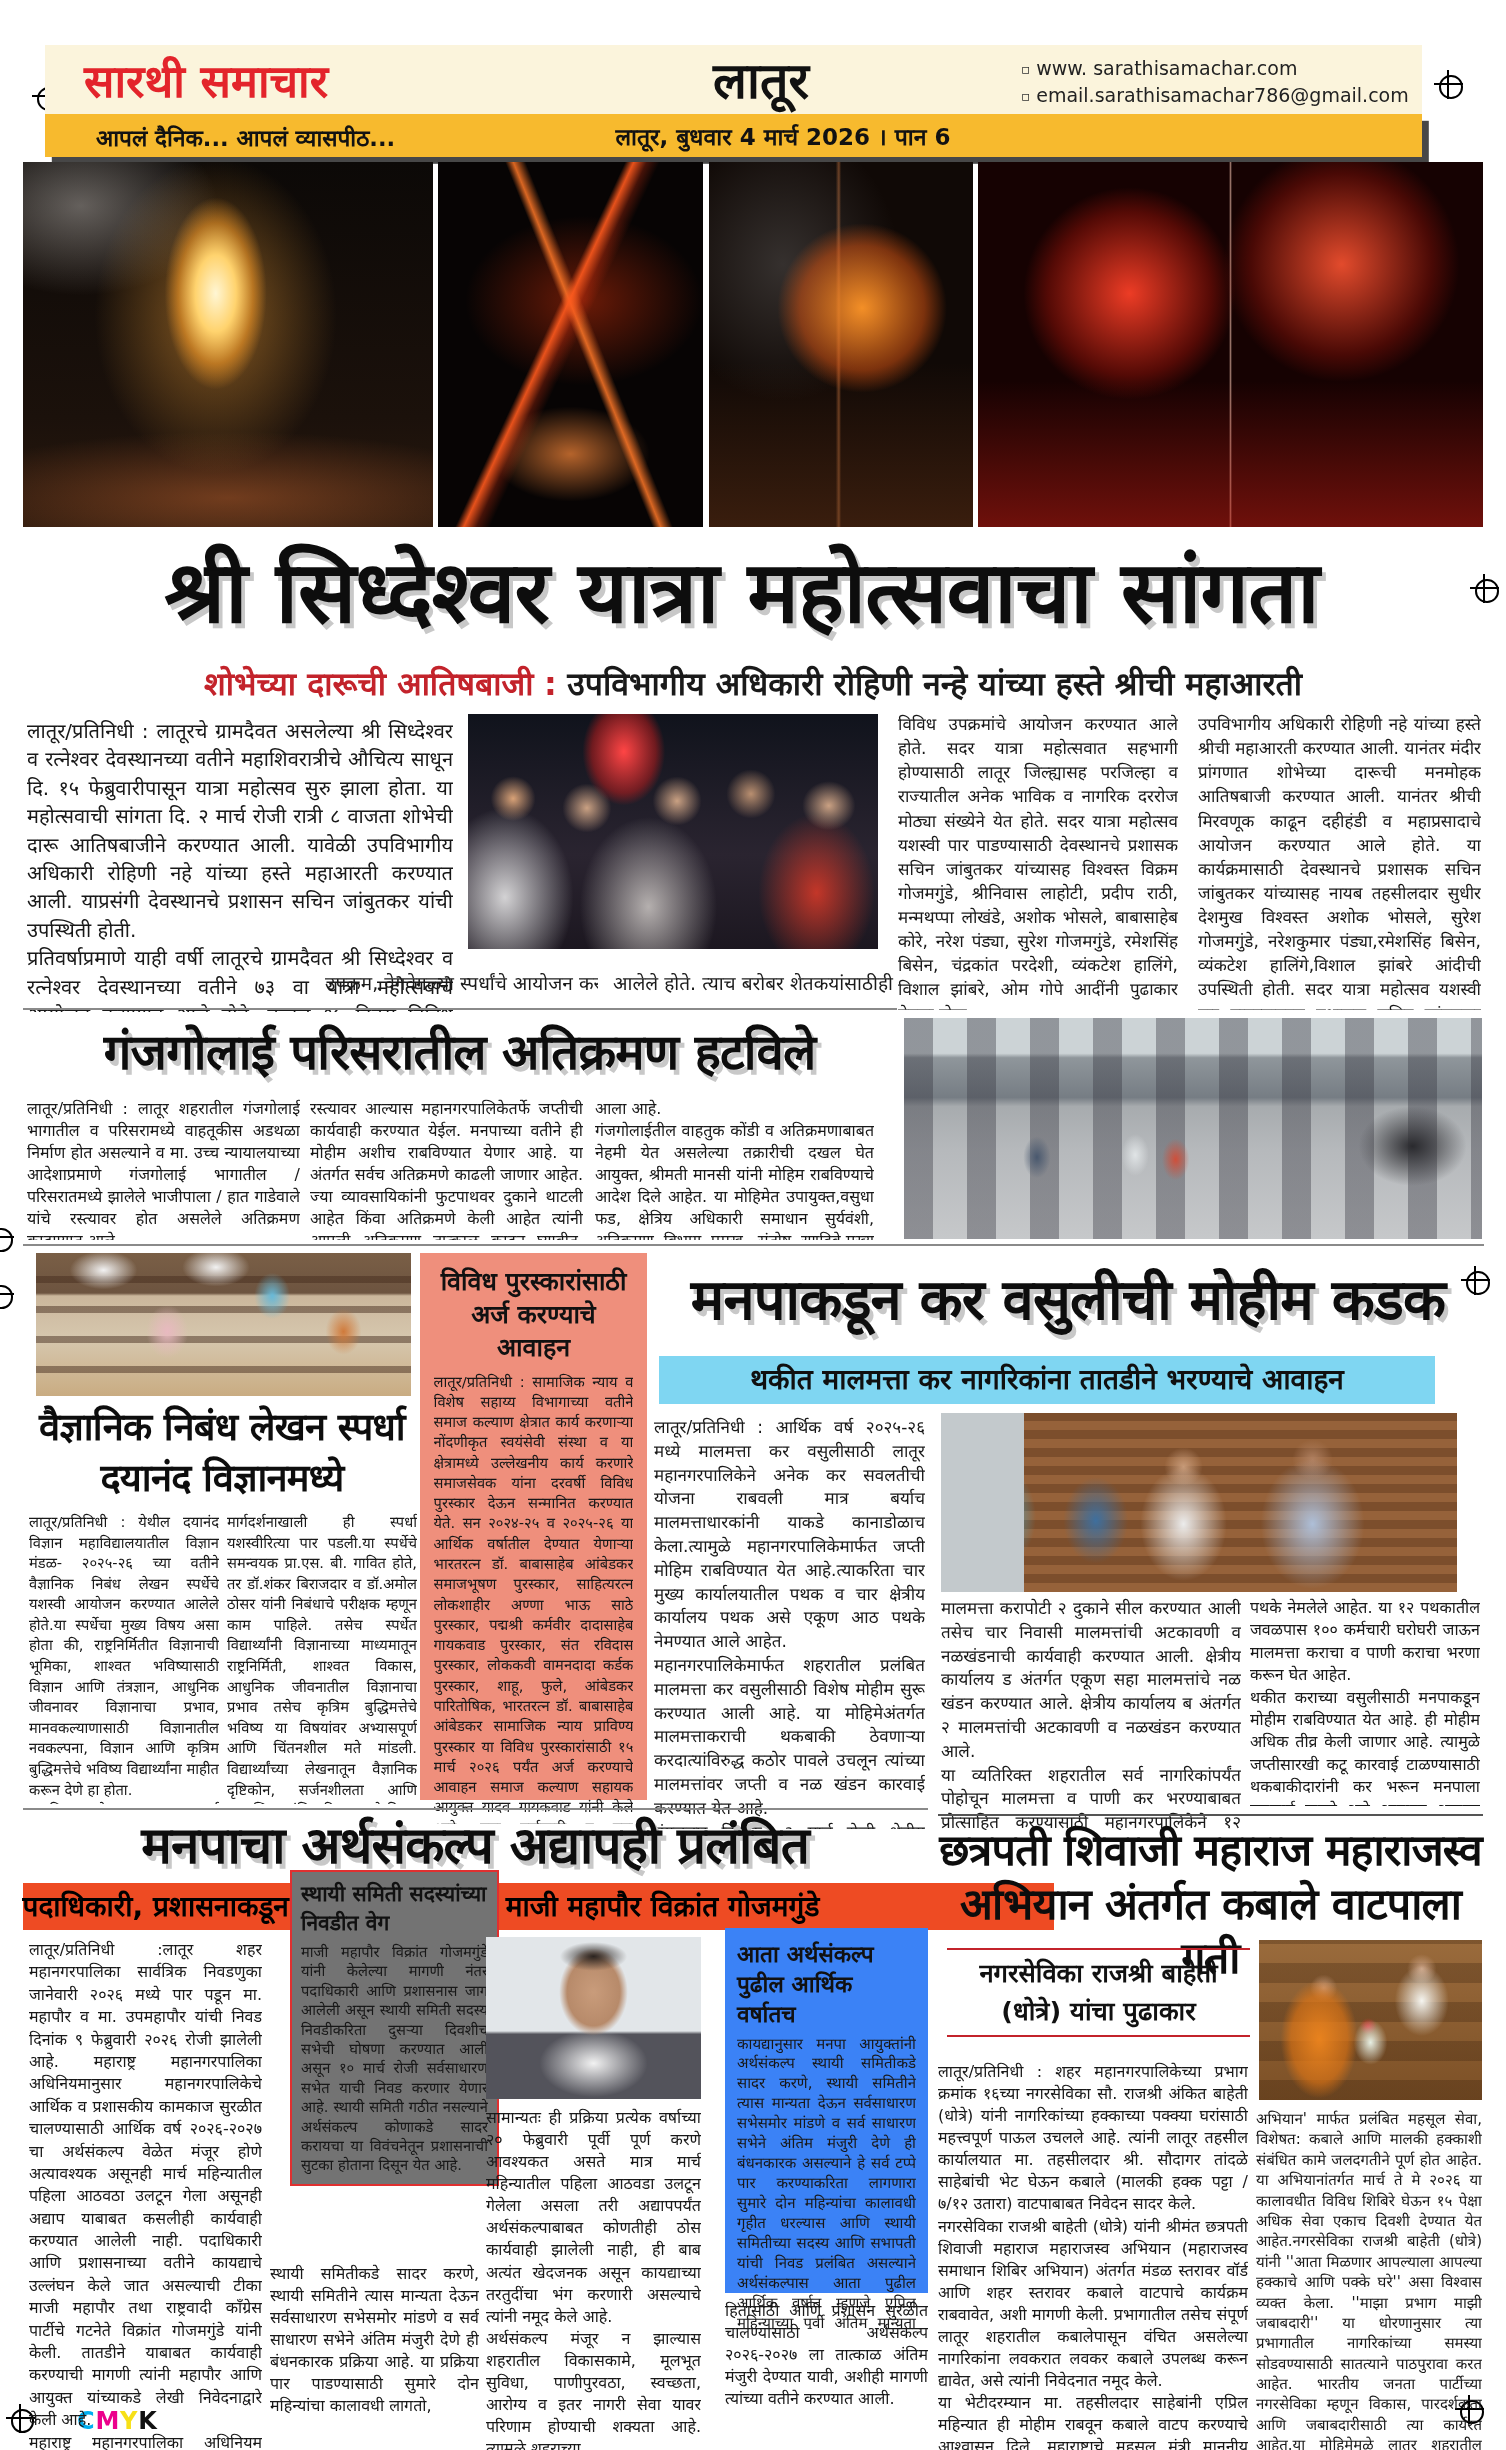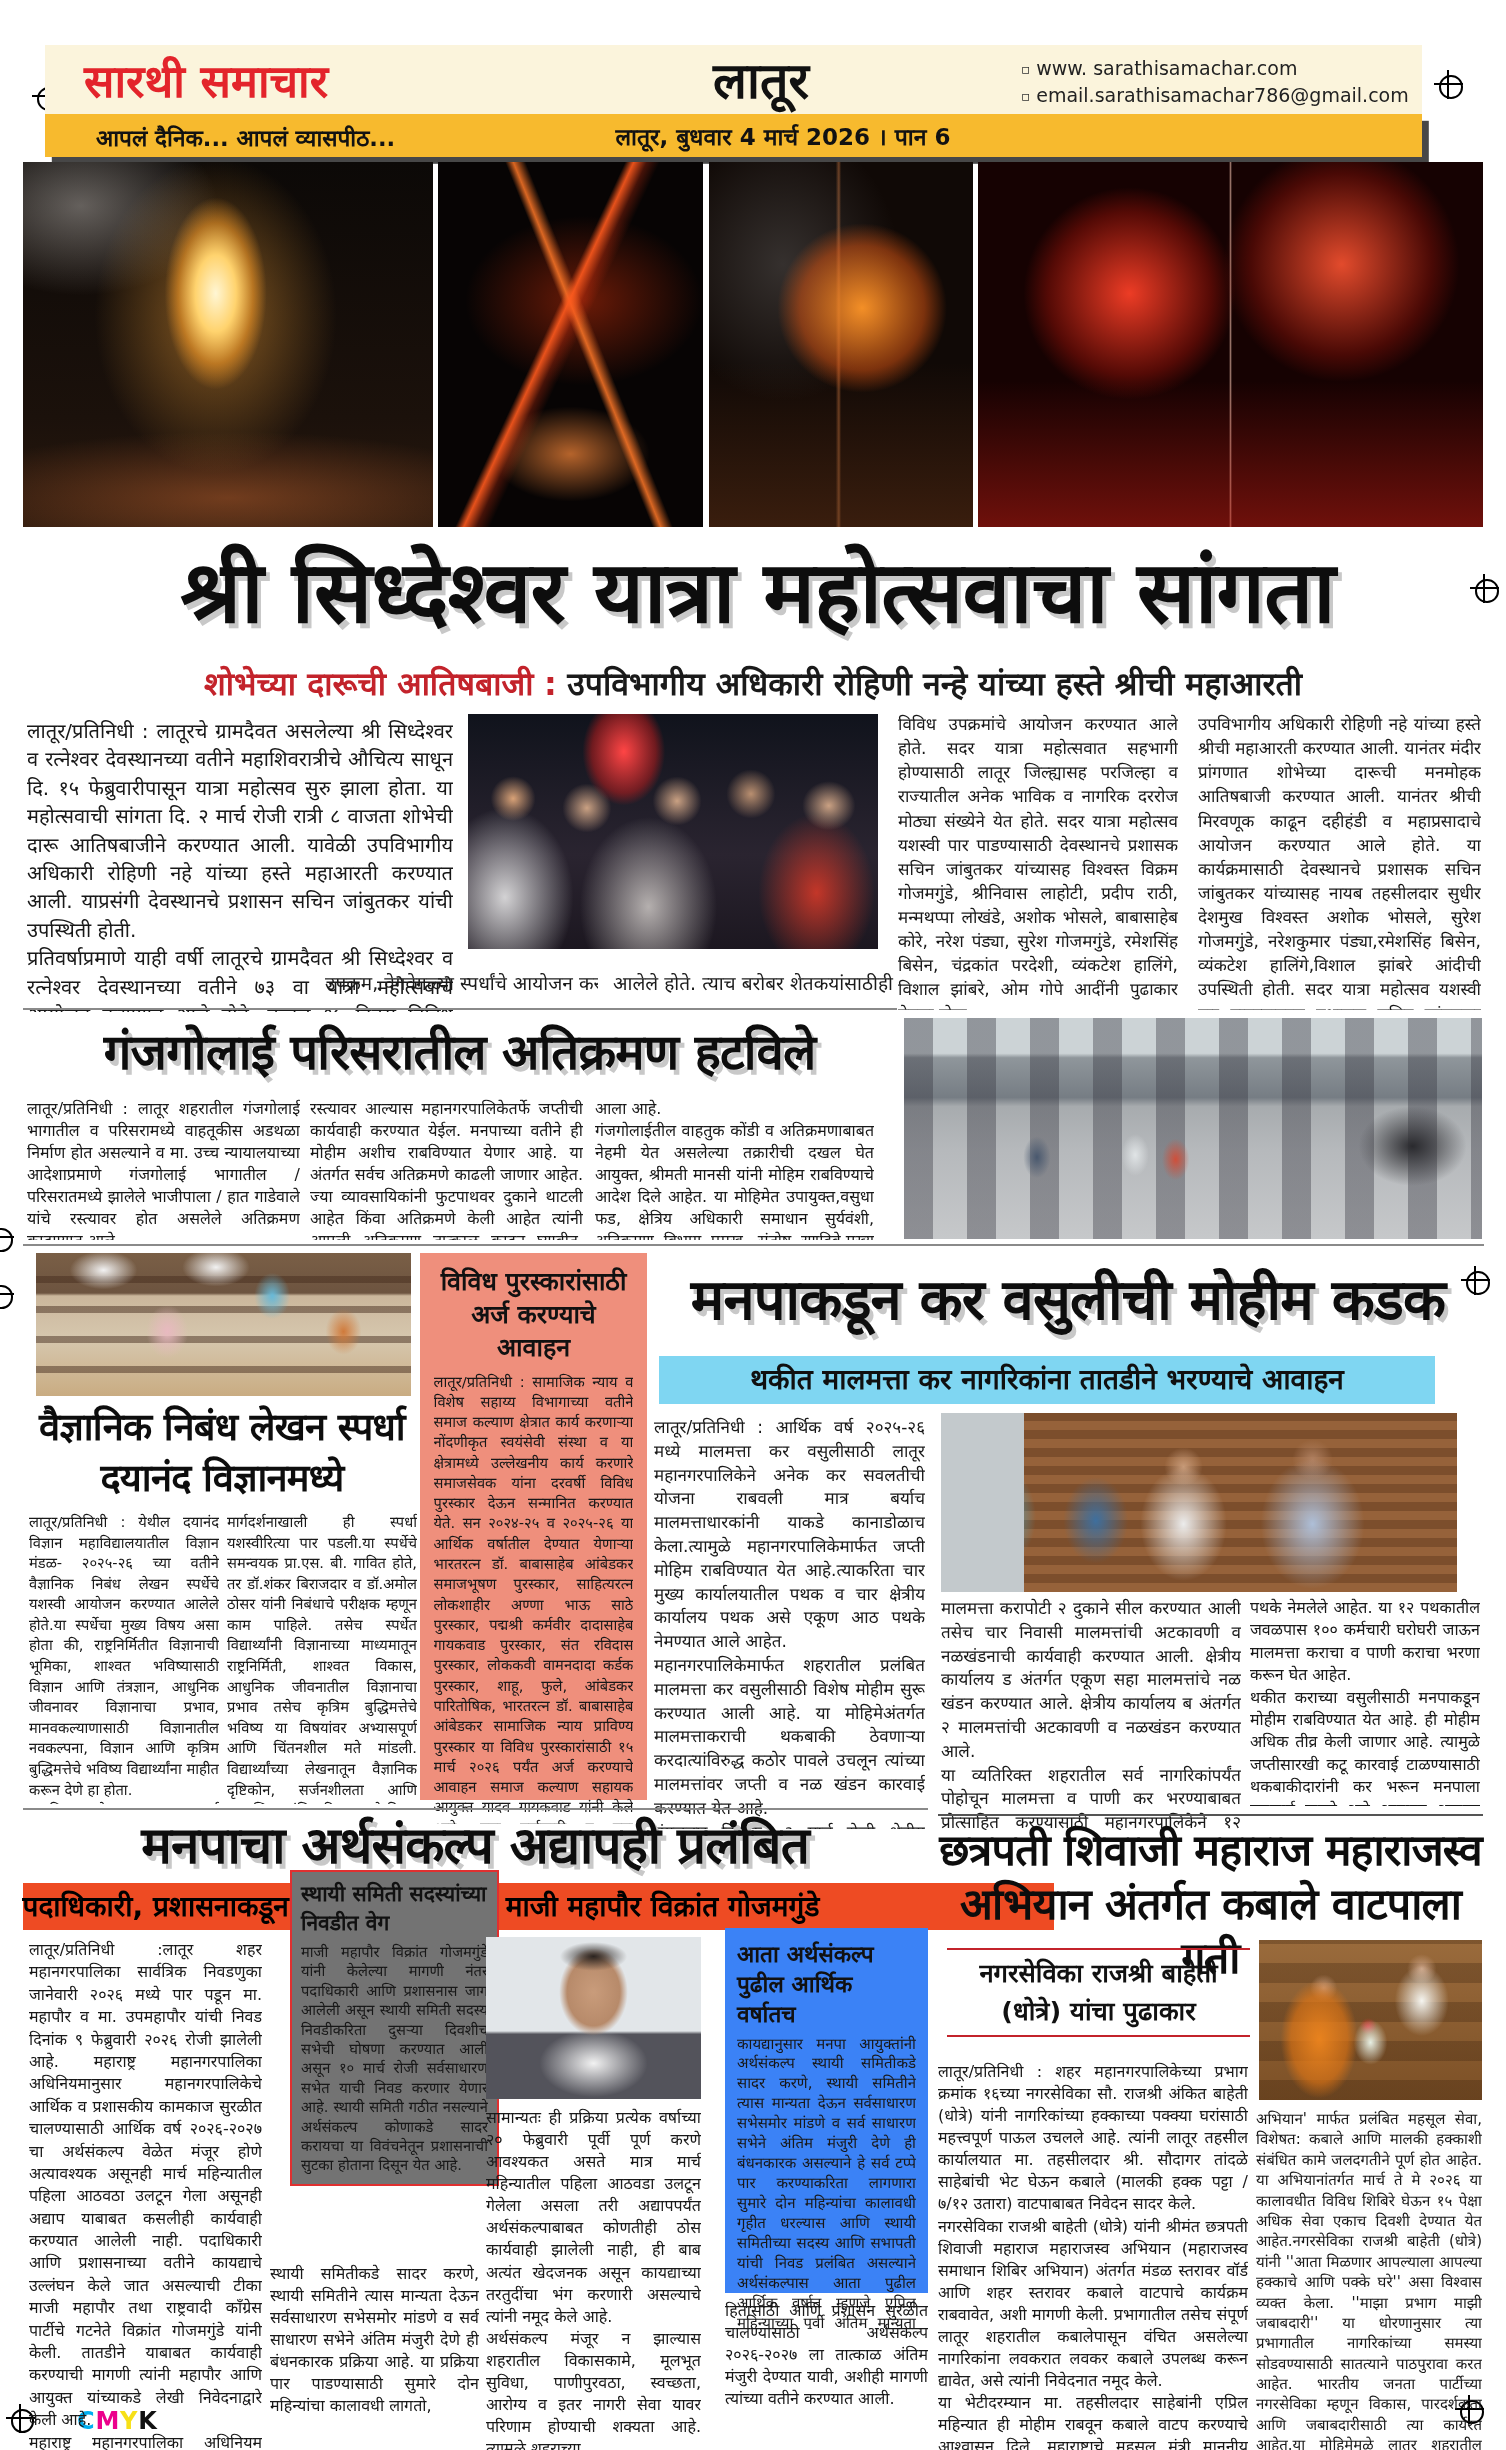--- a/index.html
+++ b/index.html
@@ -46,21 +46,21 @@
     linear-gradient(90deg,transparent 48%,rgba(130,75,40,.8) 49.2%,transparent 50%),
     linear-gradient(0deg,rgba(120,60,25,.4),transparent 45%),
     #100906;}
   #ph4{left:978px;top:162px;width:505px;height:365px;background:
     radial-gradient(136px 136px at 30% 36%,rgba(255,65,40,.92),rgba(160,20,10,.45) 60%,transparent 78%),
     radial-gradient(151px 151px at 72% 28%,rgba(255,85,50,.88),rgba(150,20,10,.4) 60%,transparent 78%),
     linear-gradient(0deg,rgba(200,30,20,.5),transparent 40%),
     linear-gradient(90deg,transparent 49.7%,rgba(255,205,185,.55) 50%,transparent 50.3%),
     #160202;}
   
-  #lead-headline{left:27px;top:529px;width:1461px;height:130px;font-size:86px;line-height:127px;}
+  #lead-headline{left:11px;top:529px;width:1461px;height:130px;font-size:86px;line-height:127px;}
   #lead-kicker{left:22.6px;top:663px;width:1461px;height:44px;font-size:32px;font-weight:900;line-height:42px;}
   #lead-kicker .red{color:#C3232B;}
   #lead-kicker .sep{color:#C3232B;padding:0 10.5px;}
   #lead-col1{left:27px;top:717px;width:426px;height:295px;font-size:20px;}
   #lead-photo{left:468px;top:714px;width:410px;height:235px;background:
     radial-gradient(53px 69px at 38% 16%,#ff4545,rgba(200,30,30,.5) 60%,transparent 78%),
     radial-gradient(32px 32px at 11% 36%,#d9a277,transparent 70%),
     radial-gradient(35px 35px at 29% 40%,#caa183,transparent 70%),
     radial-gradient(35px 35px at 51% 37%,#caa183,transparent 70%),
     radial-gradient(35px 35px at 69% 34%,#b98f70,transparent 70%),

